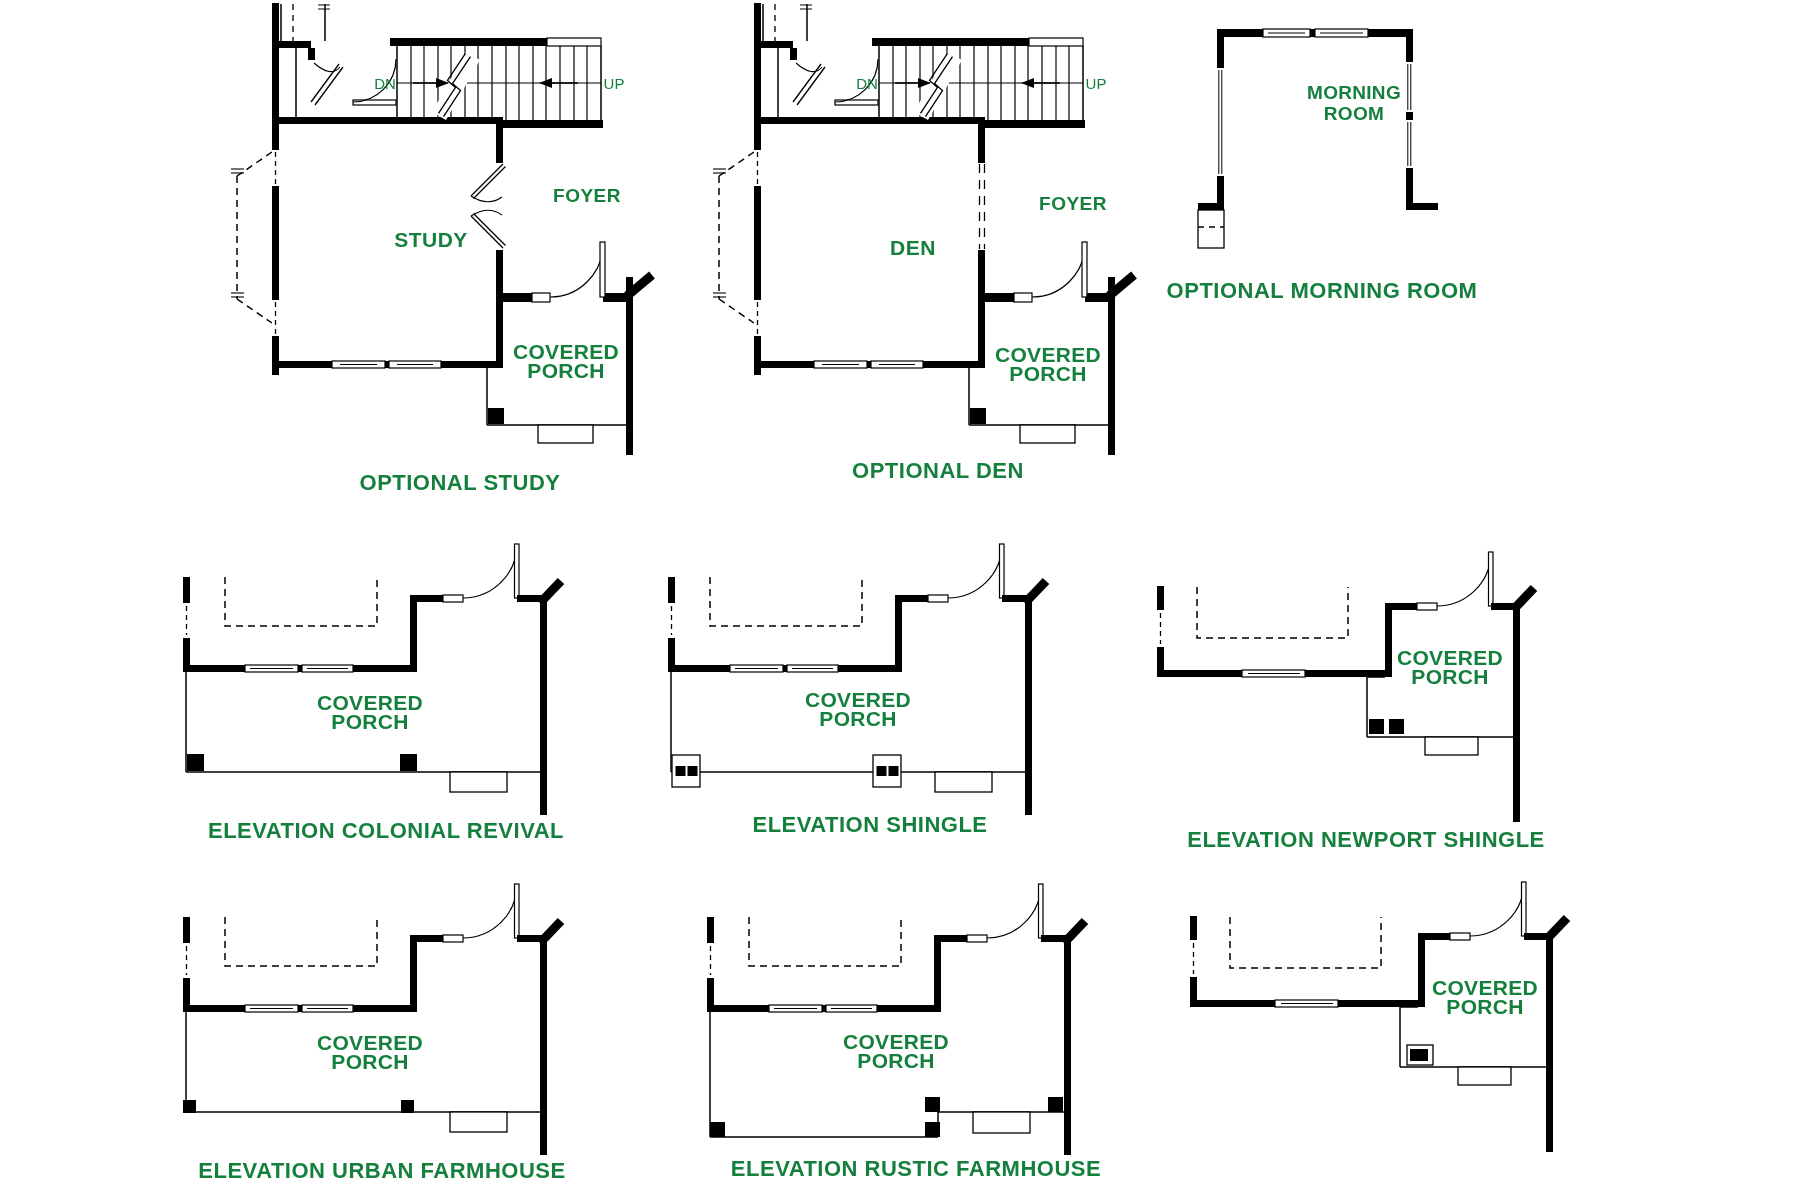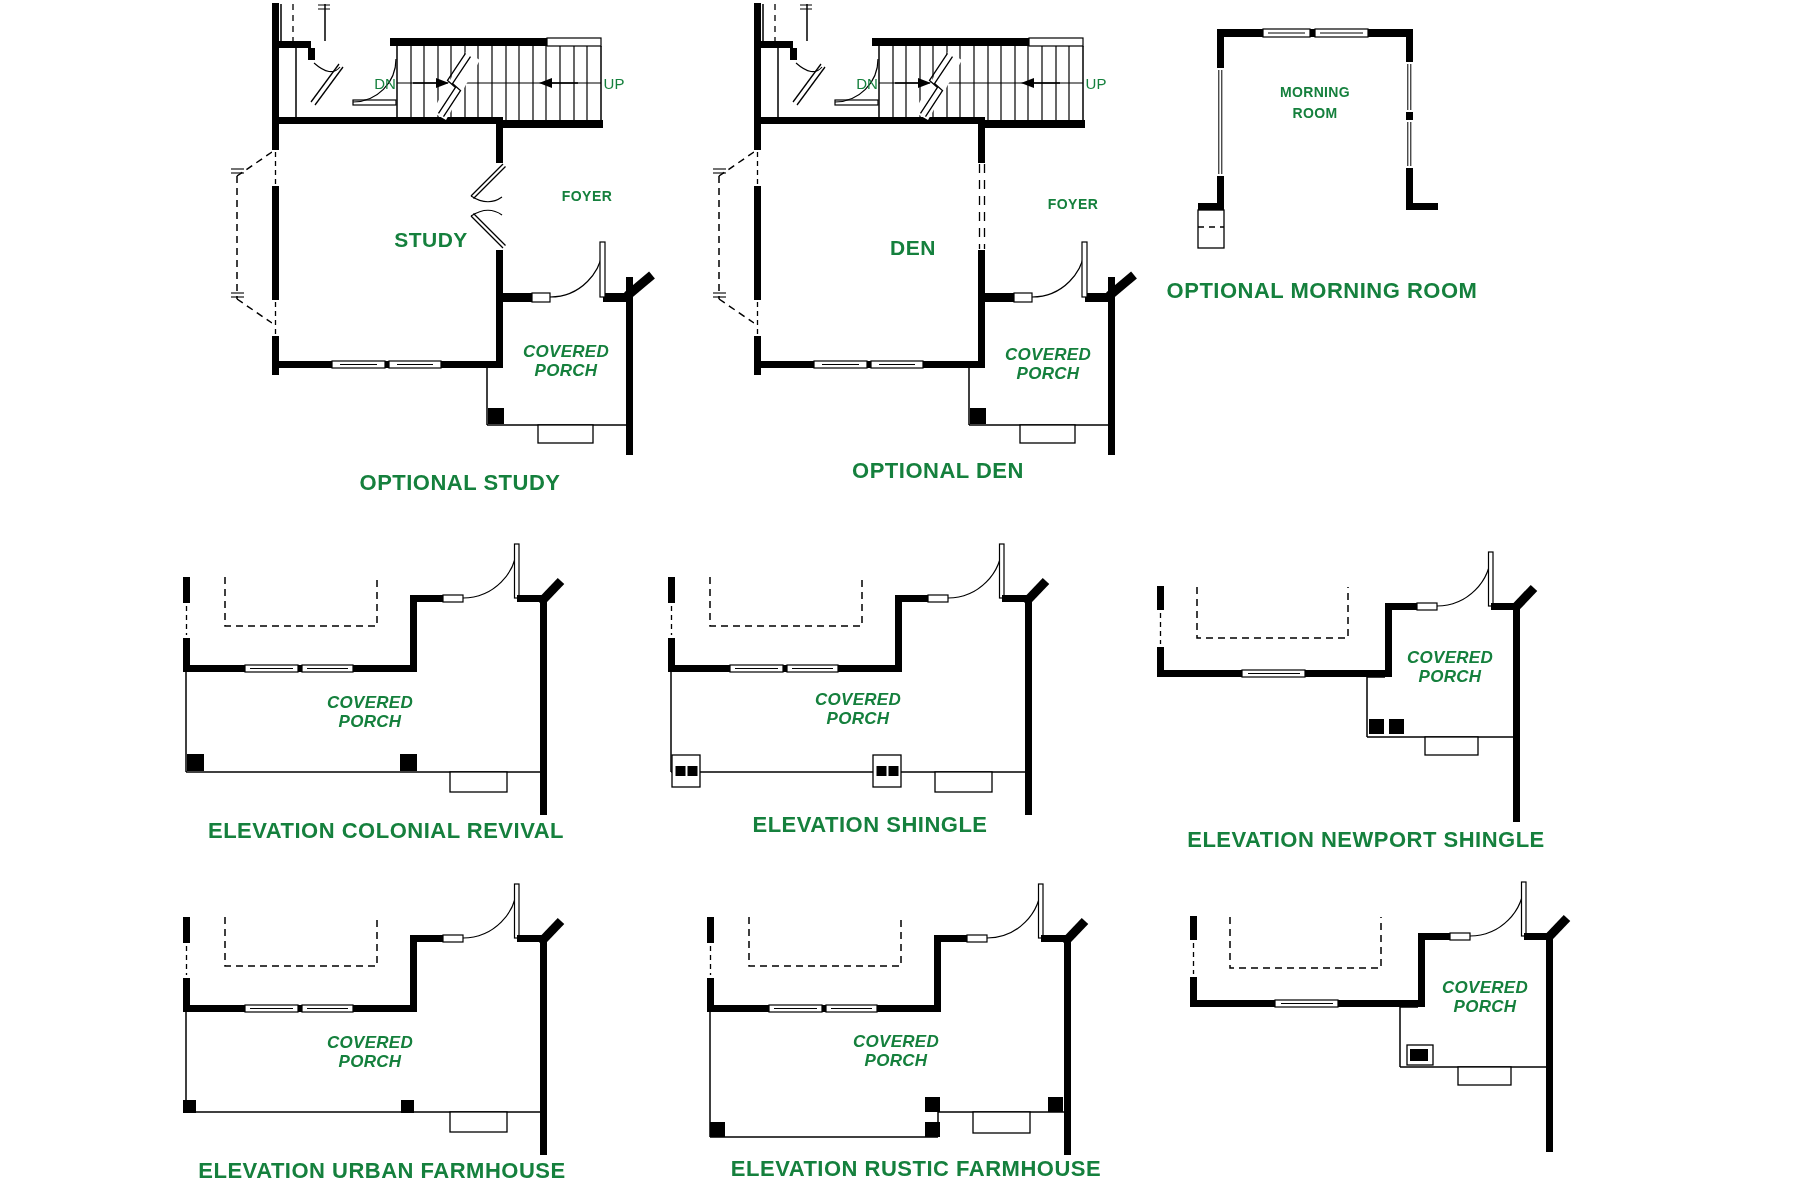--- a/index.html
+++ b/index.html
@@ -3,23 +3,23 @@
 <meta charset="utf-8">
 <style>
   html,body{margin:0;padding:0;background:#ffffff;}
   #canvas{position:relative;width:1800px;height:1200px;background:#ffffff;overflow:hidden;
           font-family:"Liberation Sans", sans-serif;}
   #plan-svg{position:absolute;left:0;top:0;}
   .lbl{position:absolute;color:#15803d;font-weight:700;white-space:nowrap;
        transform:translate(-50%,-50%);text-align:center;}
   .cap{font-size:22px;letter-spacing:.5px;}
   .room{font-size:21px;letter-spacing:.5px;margin-left:43px;}
-  .foyer{font-size:14px;letter-spacing:.5px;}
-  .porch{font-size:17px;line-height:19px;letter-spacing:.3px;font-style:italic;}
-  .mroom{font-size:14px;line-height:21px;letter-spacing:.3px;}
+  .foyer{font-size:19px;letter-spacing:.5px;}
+  .porch{font-size:21px;line-height:19px;letter-spacing:.3px;}
+  .mroom{font-size:19px;line-height:21px;letter-spacing:.3px;margin-left:39px;}
   .updn{font-size:15px;font-weight:400;}
   svg line, svg path, svg polyline{stroke:#000;}
 </style>
 </head>
 <body>
 
 <div id="canvas">
 
 <svg id="plan-svg" width="1800" height="1200" viewBox="0 0 1800 1200">
   <defs>

